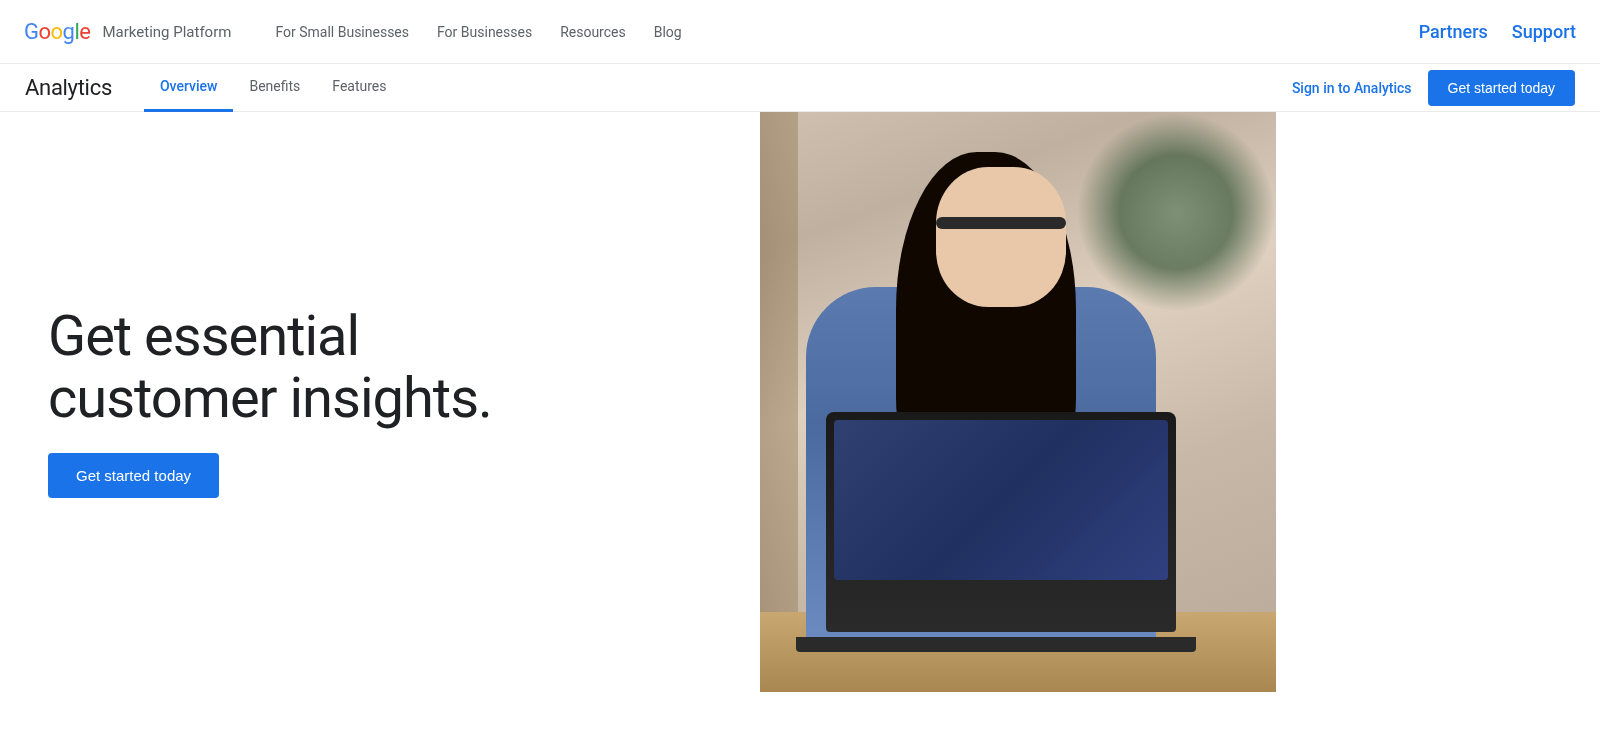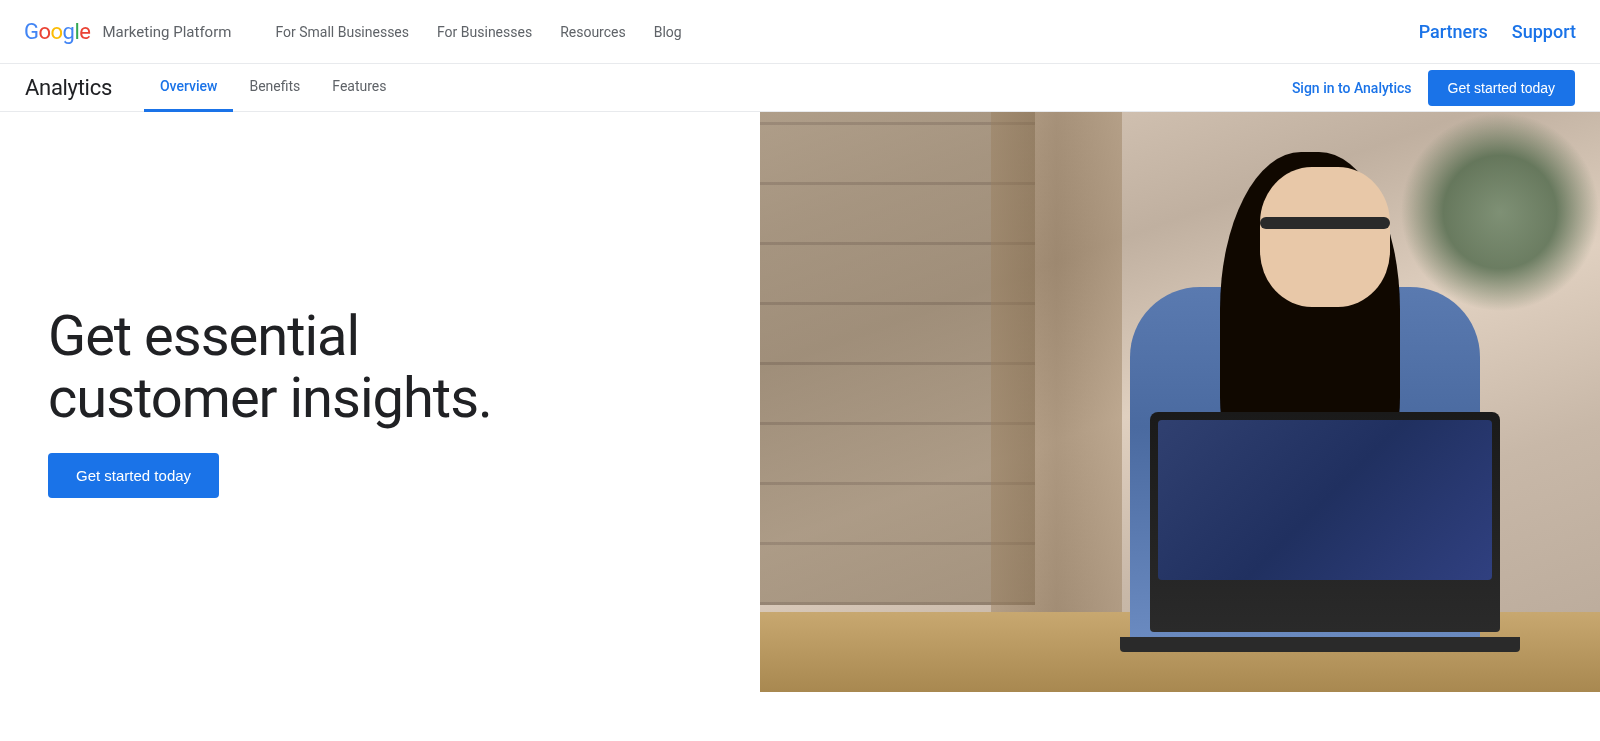--- a/index.html
+++ b/index.html
@@ -129,21 +129,21 @@
       border-radius: 4px;
       font-size: 14px;
       font-weight: 500;
       cursor: pointer;
       white-space: nowrap;
     }
 
     
     .hero {
       position: relative;
-      width: 1600px;
+      width: 1276px;
       min-height: 580px;
       overflow: hidden;
       background: #fff;
       padding-left: 29px;
     }
     
     .hero-content-bg {
       position: absolute;
       left: 0;
       top: 0;

